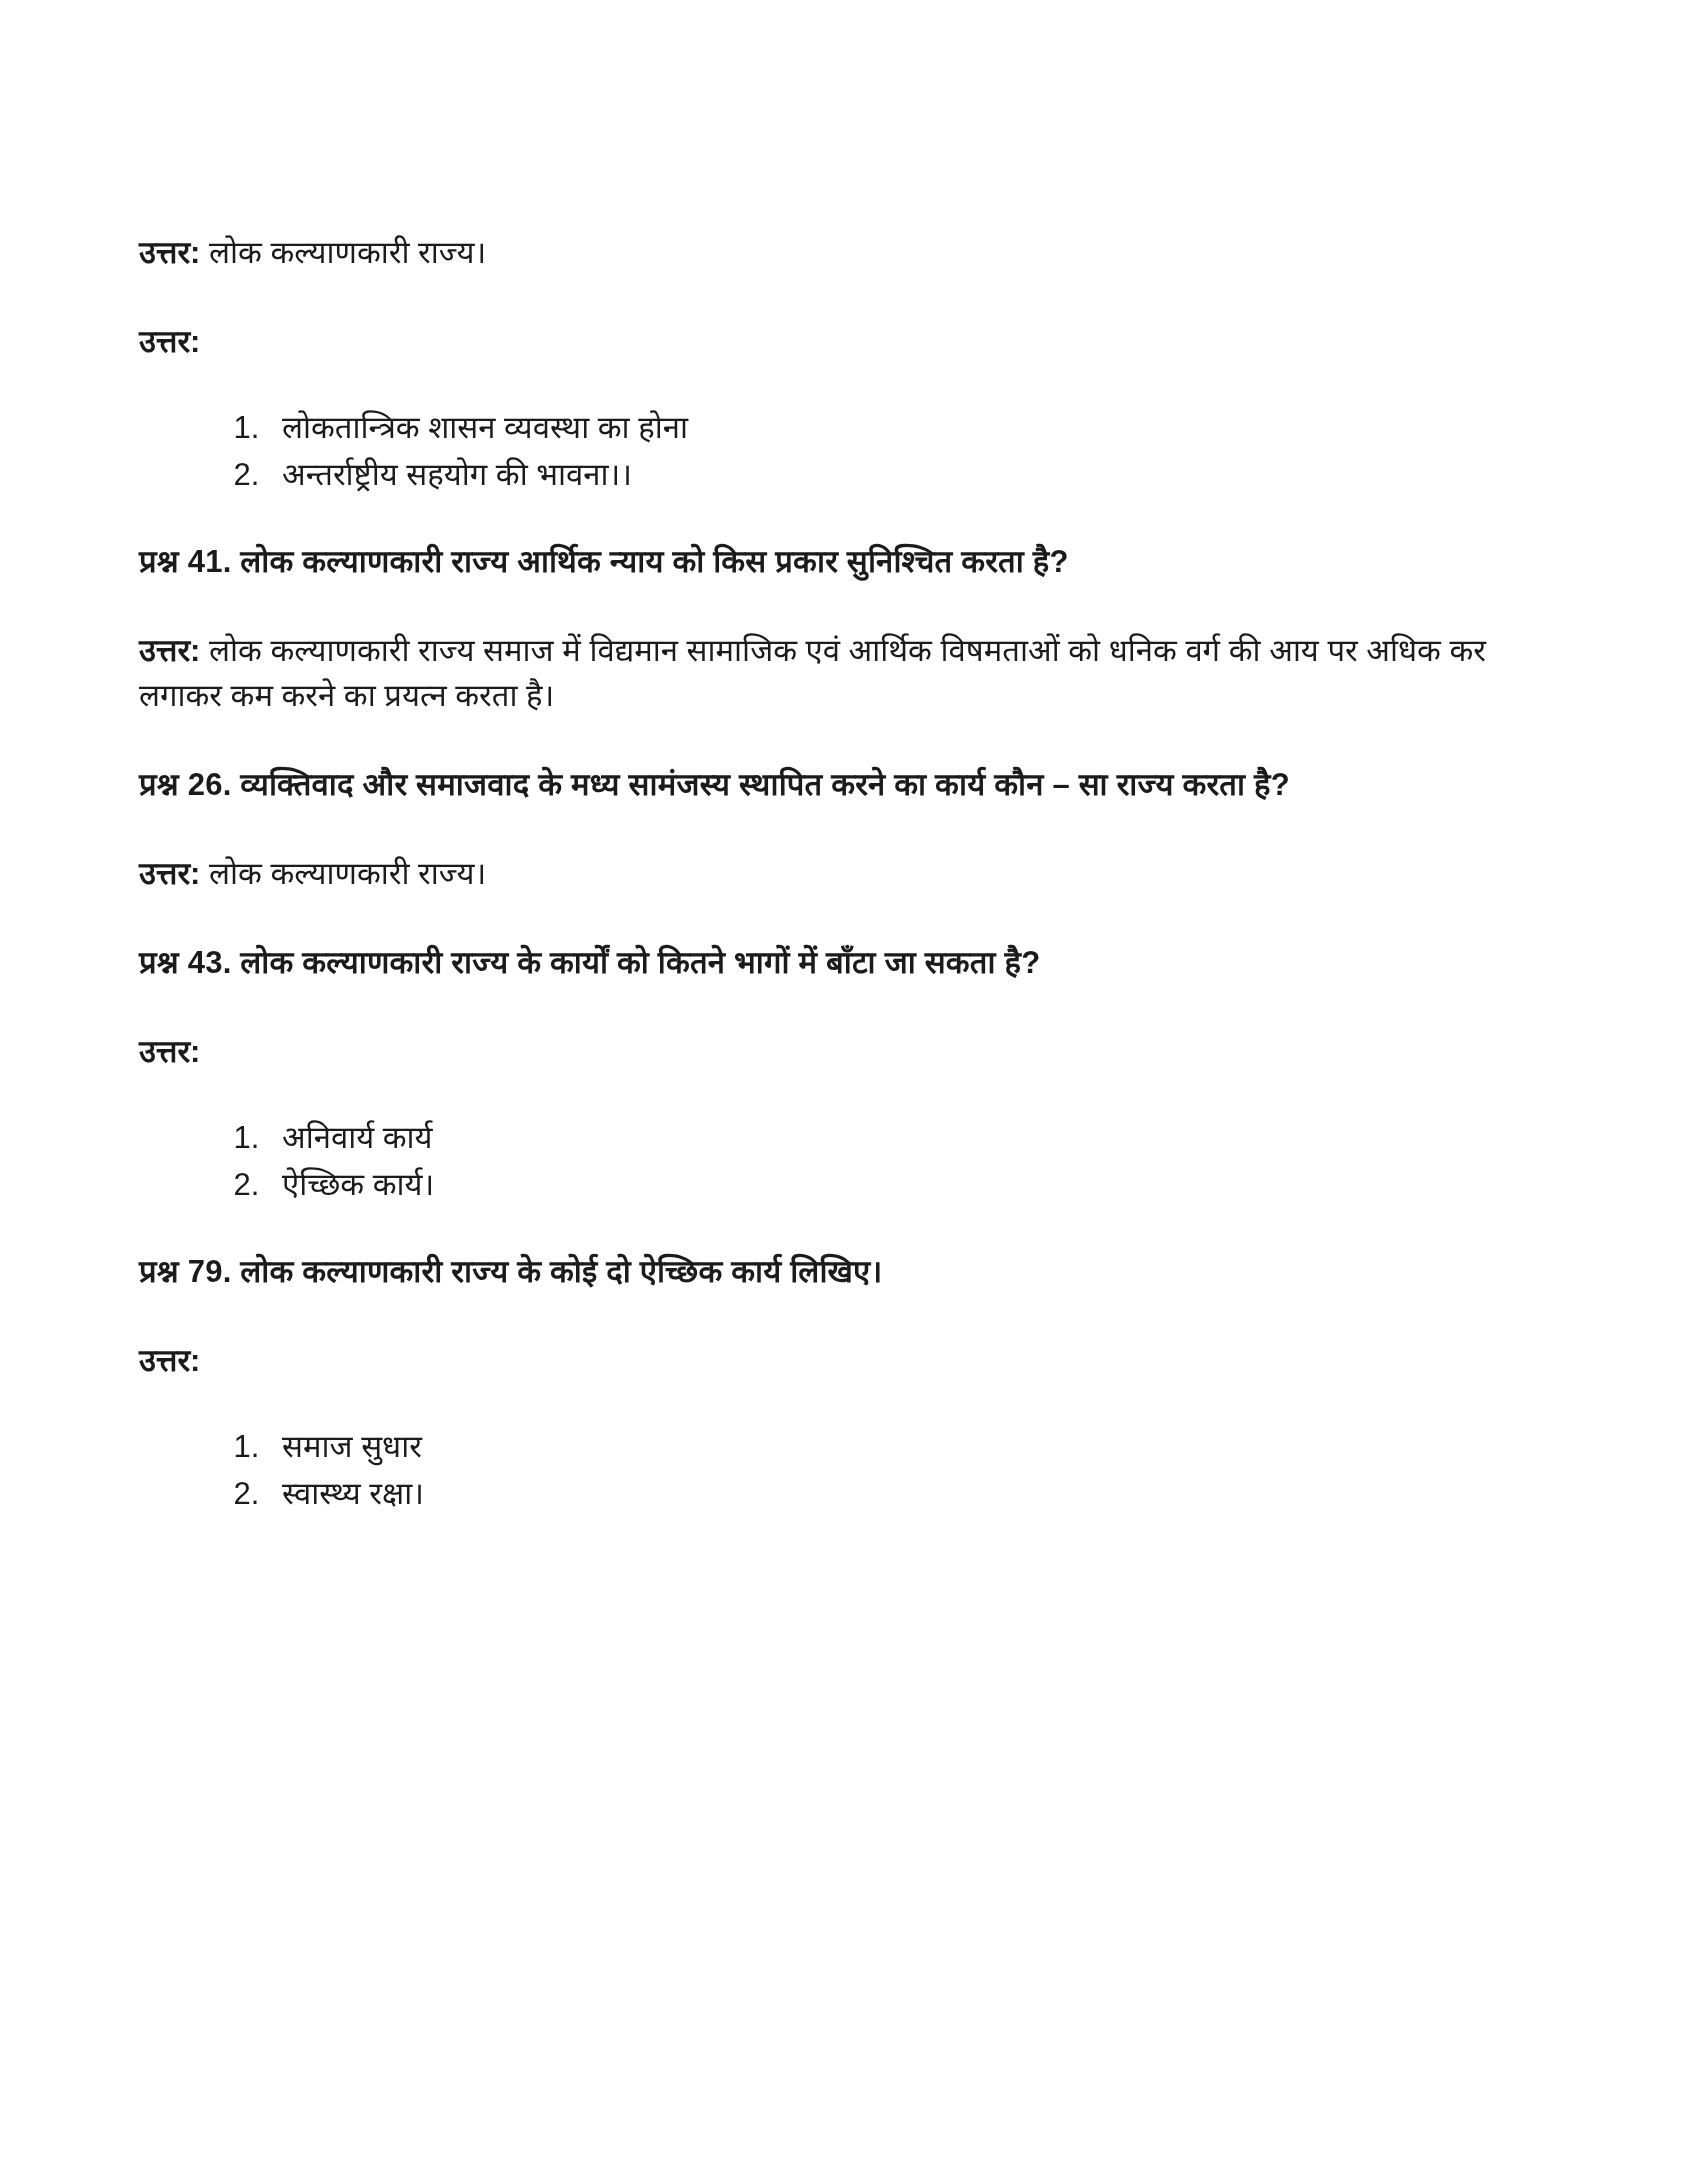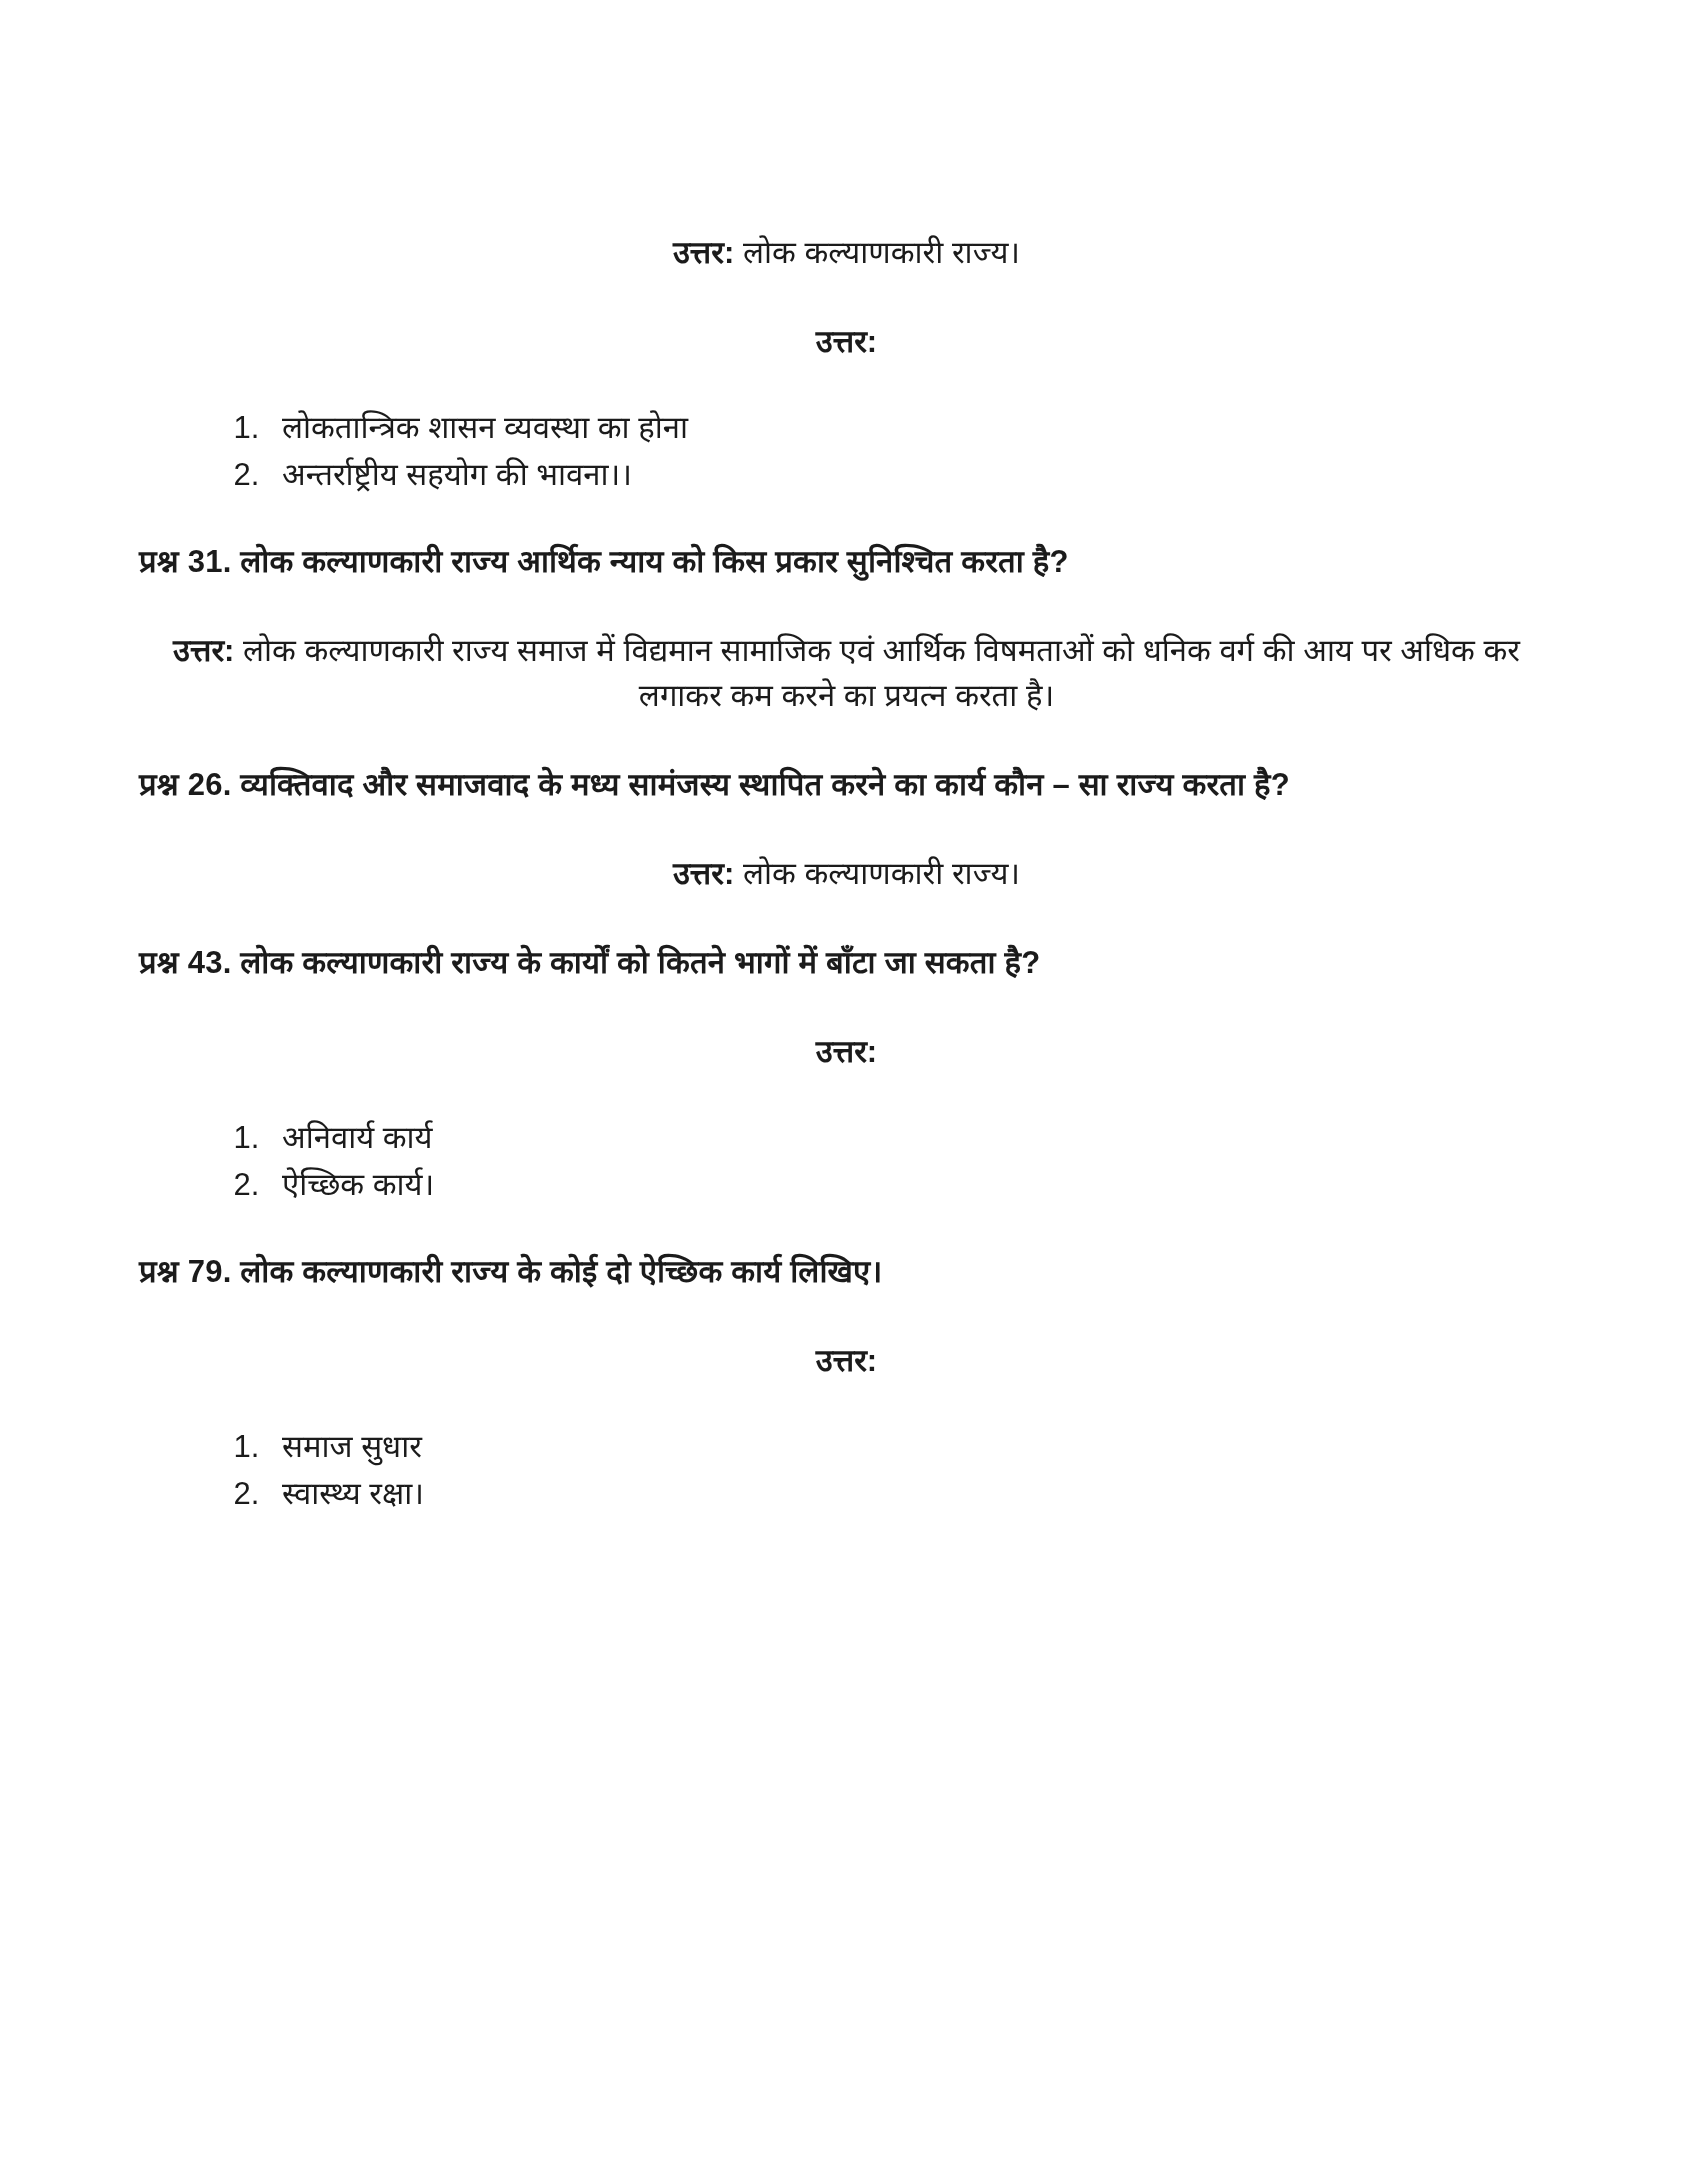--- a/index.html
+++ b/index.html
@@ -18,21 +18,20 @@
     box-sizing: border-box;
     width: 1683px;
     height: 2178px;
     padding: 230px 129px 0 139px;
   }
   p.ans, p.ans-label {
     font-size: 31px;
     line-height: 45px;
     margin: 0 0 44px 0;
     font-weight: 400;
-    text-align: center;
   }
   p.ans strong, p.ans-label strong {
     font-weight: 700;
   }
   h2.q {
     font-size: 31px;
     line-height: 45px;
     font-weight: 700;
     margin: 0 0 44px 0;
     letter-spacing: 0.2px;
@@ -56,21 +55,21 @@
   <p class="ans"><strong>उत्तर:</strong> <span>लोक कल्याणकारी राज्य।</span></p>
 
 
   <p class="ans-label"><strong>उत्तर:</strong></p>
 
   <ol class="ans-list">
     <li>लोकतान्त्रिक शासन व्यवस्था का होना</li>
     <li>अन्तर्राष्ट्रीय सहयोग की भावना।।</li>
   </ol>
 
-  <h2 class="q">प्रश्न 31. लोक कल्याणकारी राज्य आर्थिक न्याय को किस प्रकार सुनिश्चित करता है?</h2>
+  <h2 class="q">प्रश्न 41. लोक कल्याणकारी राज्य आर्थिक न्याय को किस प्रकार सुनिश्चित करता है?</h2>
 
   <p class="ans"><strong>उत्तर:</strong> <span>लोक कल्याणकारी राज्य समाज में विद्यमान सामाजिक एवं आर्थिक विषमताओं को धनिक वर्ग की आय पर अधिक कर लगाकर कम करने का प्रयत्न करता है।</span></p>
 
   <h2 class="q">प्रश्न 26. व्यक्तिवाद और समाजवाद के मध्य सामंजस्य स्थापित करने का कार्य कौन – सा राज्य करता है?</h2>
 
   <p class="ans"><strong>उत्तर:</strong> <span>लोक कल्याणकारी राज्य।</span></p>
 
   <h2 class="q">प्रश्न 43. लोक कल्याणकारी राज्य के कार्यों को कितने भागों में बाँटा जा सकता है?</h2>
 
   <p class="ans-label"><strong>उत्तर:</strong></p>

